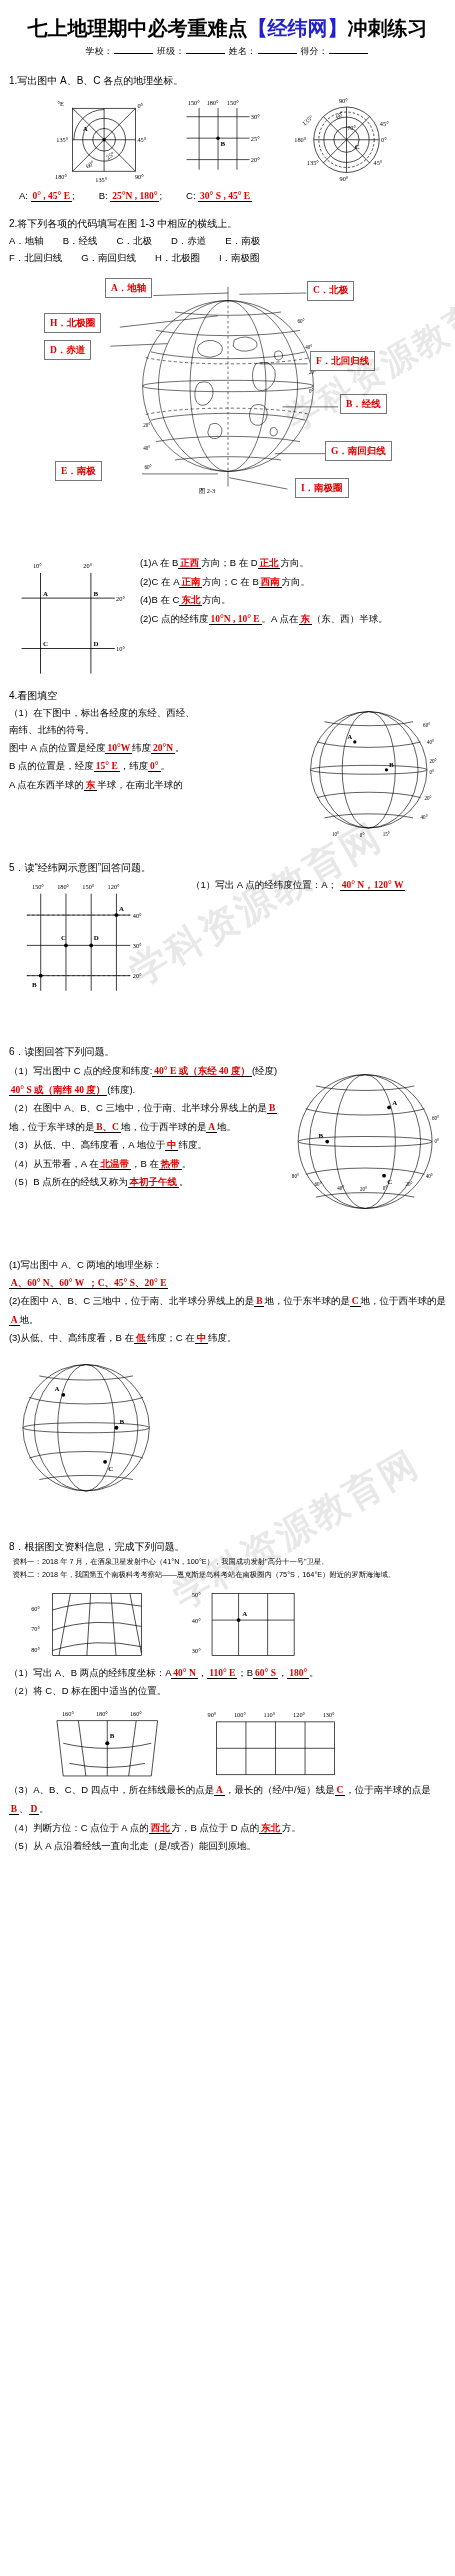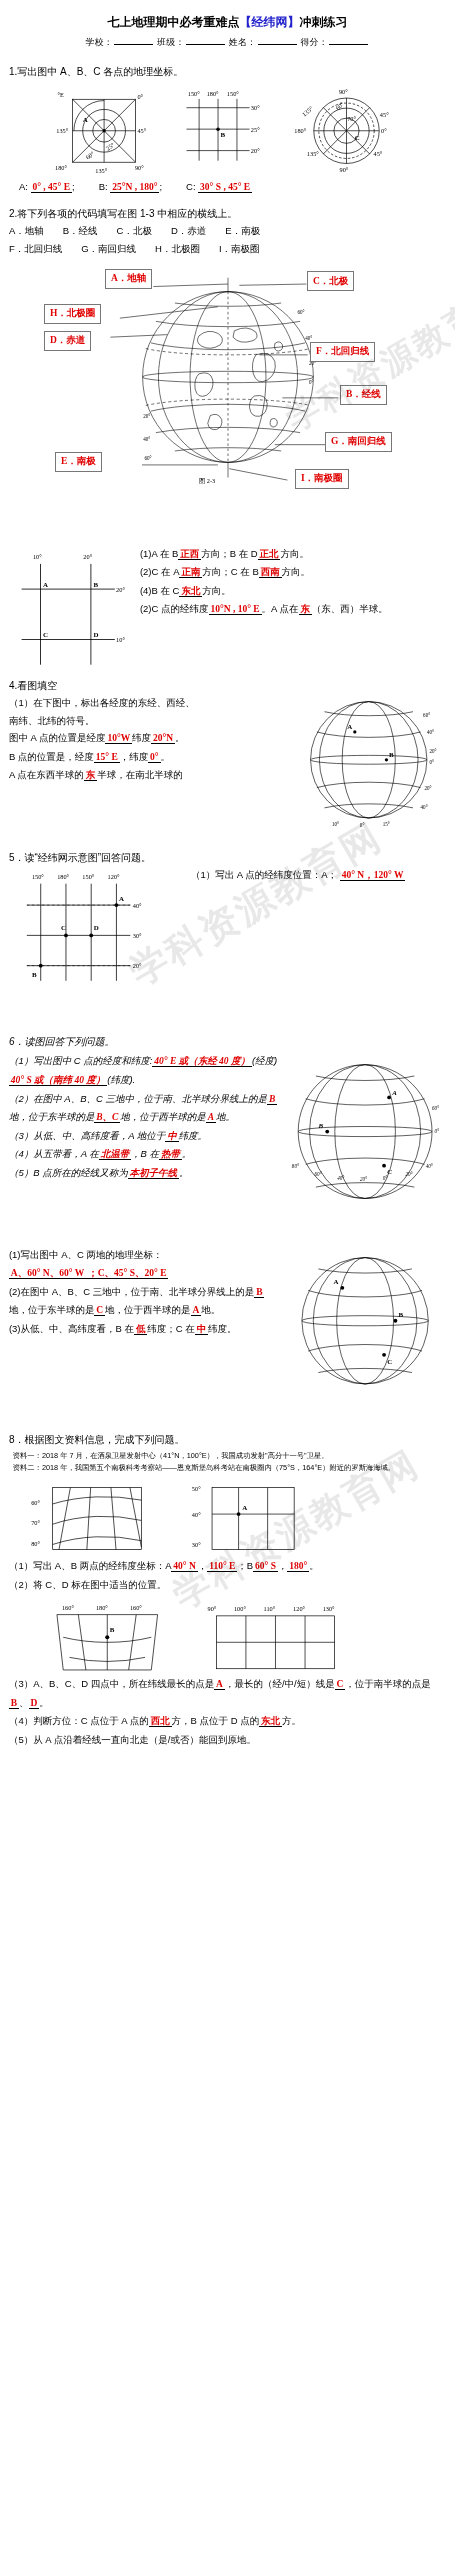--- a/index.html
+++ b/index.html
@@ -22,23 +22,23 @@
     pointer-events:none;
     white-space: nowrap;
     transform: rotate(-30deg);
     z-index: 5;
     letter-spacing: 2.5px;
   }
 
   
   .title {
     text-align:center;
-    font-family: Liberation Mono, monospace;
+    font-family: Liberation Sans, sans-serif;
     font-weight: bold;
-    font-size: 12px;
+    font-size: 20px;
     letter-spacing: 0px;
     padding-top: 16.4px;
     line-height: 1.2;
   }
   .title .blue { color:#2222cc; }
   .meta {
     text-align:center;
     font-family: "Liberation Serif","DejaVu Serif",serif;
     font-size: 8.9px;
     margin-top: 5px;
@@ -407,21 +407,21 @@
       </div>
       <div class="right">
         <div class="line">
           <span>（1）写出 A 点的经纬度位置：A；</span>
           <span class="ans">40° N，120° W</span>
         </div>
       </div>
     </div>
   </div>
 
-  <div class="q" style="margin-top:44px;font-style:italic;">
+  <div class="q" style="margin-top:44px;">
     <div class="qhead">6．读图回答下列问题。</div>
     <div class="twocol" style="margin-top:2.5px;">
       <div class="right" style="flex:1 1 56%;">
         <div class="line">
           <span>（1）写出图中 C 点的经度和纬度:</span><span class="ans">40° E 或（东经 40 度）</span><span>(经度)</span>
           <span class="ans">40° S 或（南纬 40 度）</span><span>(纬度).</span>
         </div>
         <div class="line">
           <span>（2）在图中 A、B、C 三地中，位于南、北半球分界线上的是</span><span class="ans">B</span><span>地，位于东半球的是</span><span class="ans">B、C</span><span>地，位于西半球的是</span><span class="ans">A</span><span>地。</span>
         </div>
@@ -463,21 +463,21 @@
           <text class="tick" x="186" y="196">20°</text>
           <text class="tick" x="218" y="184">40°</text>
           <text class="tick" x="228" y="92">60°</text>
           <text class="tick" x="232" y="128">0°</text>
         </svg>
       </div>
     </div>
   </div>
 
   <div class="q" style="margin-top:33px;">
-    <div class="twocol" style="margin-top:17px;">
+    <div class="twocol" style="margin-top:17px;flex-direction:column;">
       <div class="right" style="flex:1 1 56%;">
         <div class="line">
           <span>(1)写出图中 A、C 两地的地理坐标：</span>
         </div>
         <div class="line">
           <span class="ans">A、60° N、60° W</span><span class="ans">；C、45° S、20° E</span>
         </div>
         <div class="line">
           <span>(2)在图中 A、B、C 三地中，位于南、北半球分界线上的是</span><span class="ans">B</span><span>地，位于东半球的是</span><span class="ans">C</span><span>地，位于西半球的是</span><span class="ans">A</span><span>地。</span>
         </div>

